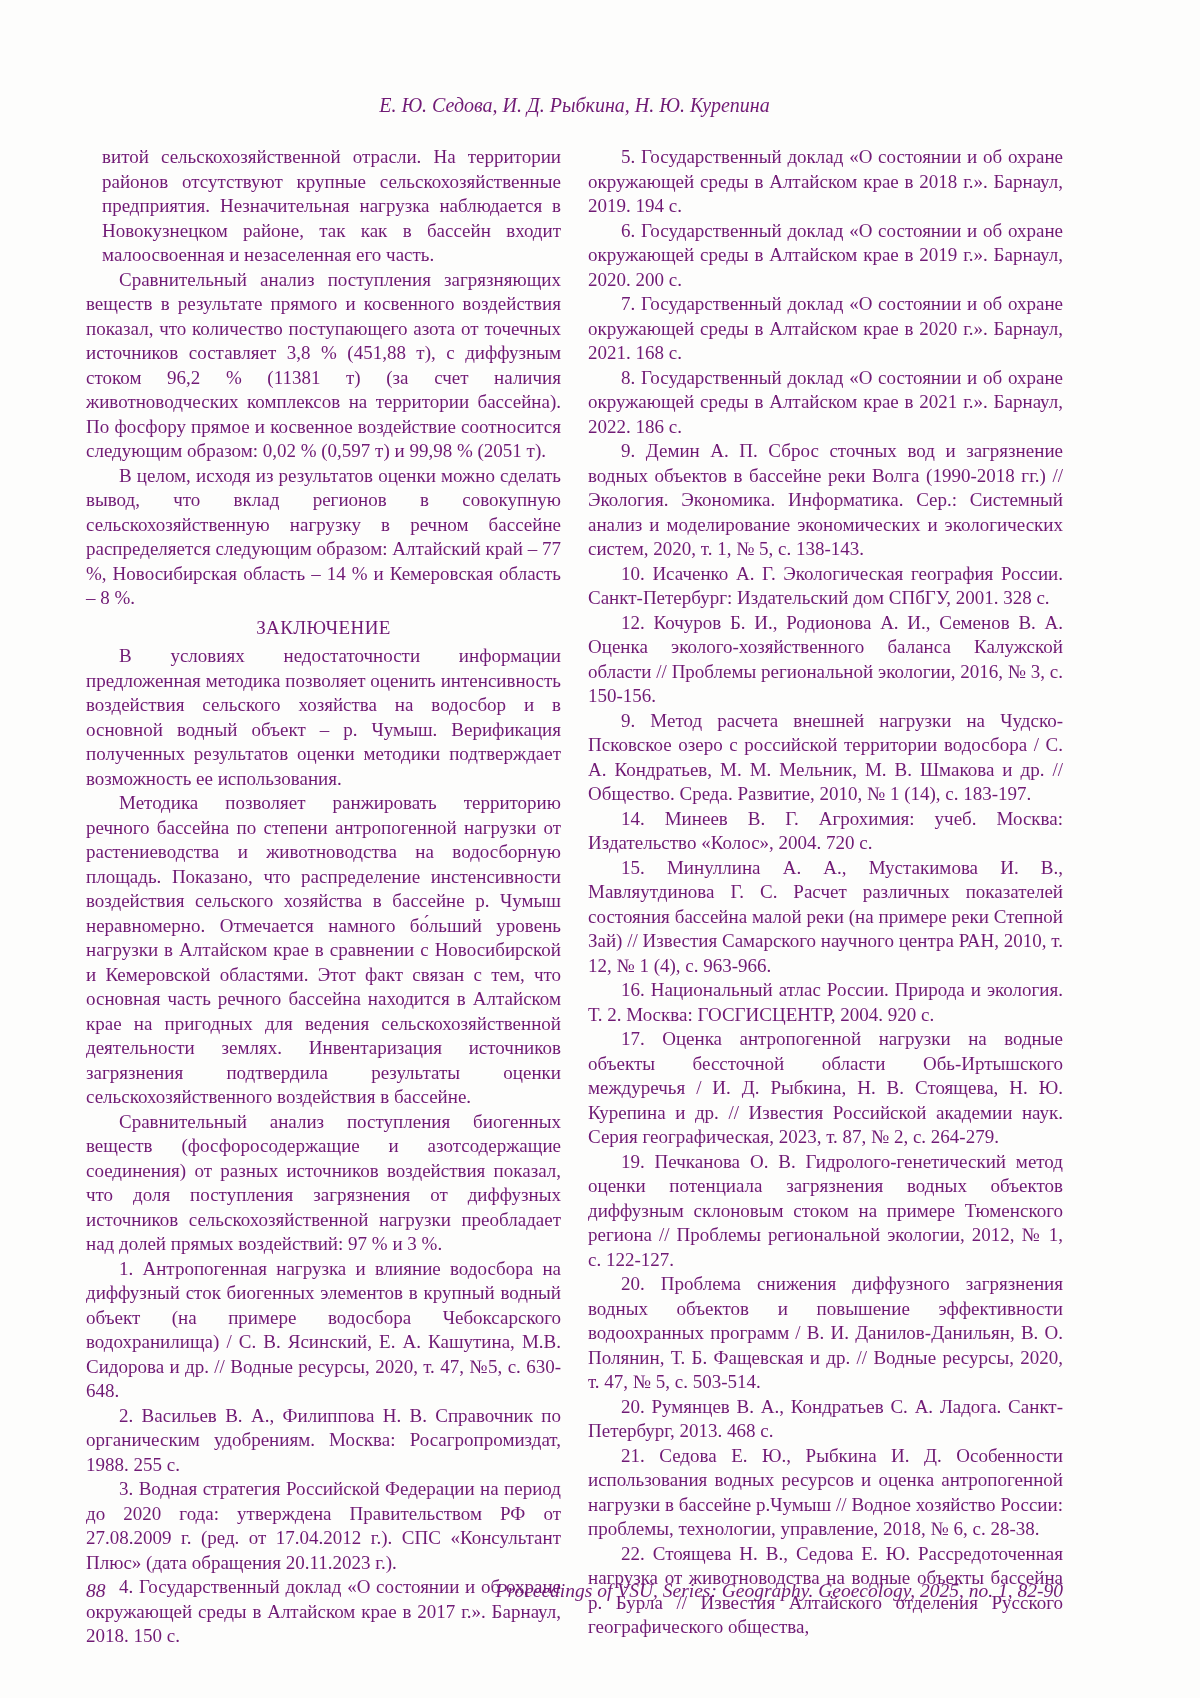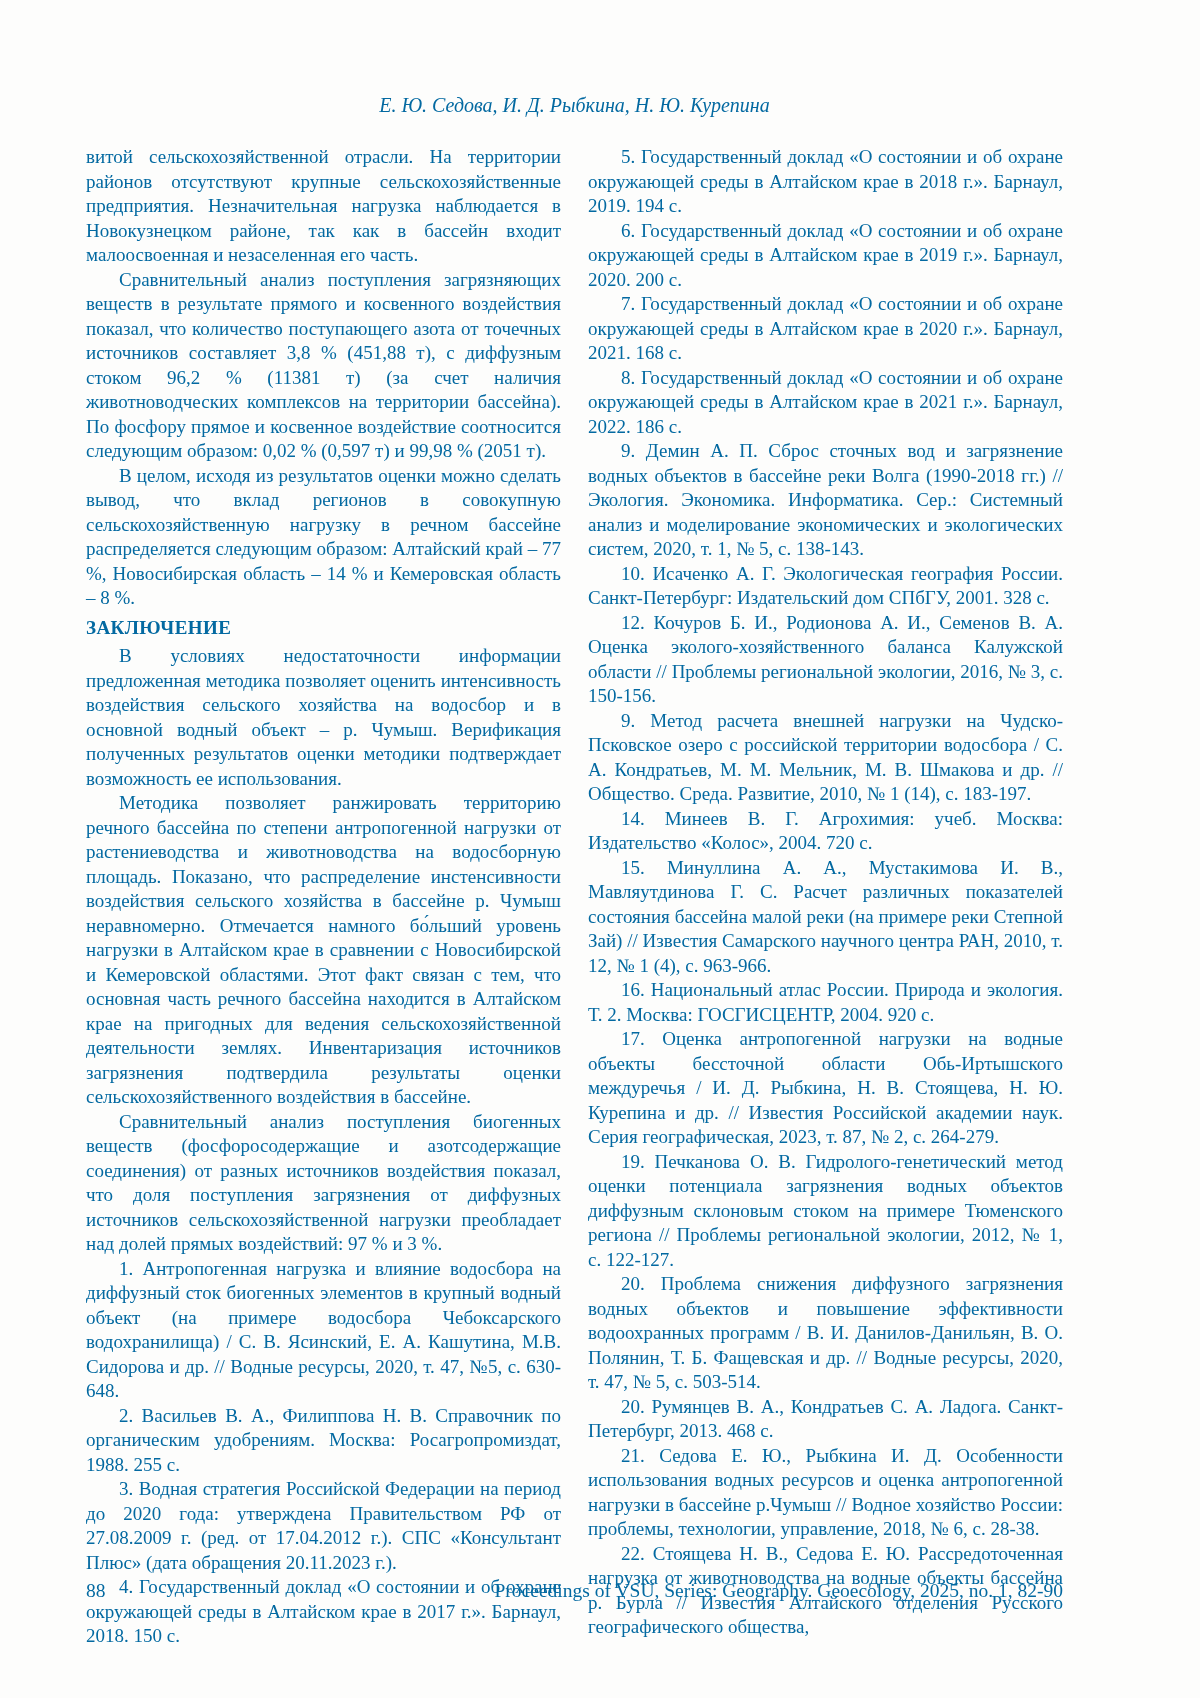--- a/index.html
+++ b/index.html
@@ -1,20 +1,20 @@
 <!DOCTYPE html>
 <html lang="ru"><head>
 <meta charset="utf-8">
 <style>
   html,body{margin:0;padding:0;background:#ffffff;}
   .page{
     position:relative;
     width:1200px;height:1698px;
     background:#fdfdfc;
-    color:#0369a1;
+    color:#701a75;
     font-family:"Liberation Serif", "DejaVu Serif", serif;
     box-sizing:border-box;
     padding:94px 137px 5px 86px;
     overflow:hidden;
   }
   .running-head{
     text-align:center;
     font-style:italic;
     font-size:20px;
     margin-bottom:28px;
@@ -22,36 +22,38 @@
   }
   .content{display:flex;gap:27px;}
   .column{
     flex:1;
     font-size:19px;
     line-height:24.5px;
     text-align:justify;
     hyphens:auto;
   }
   .para{margin:0;text-indent:33px;}
-  .no-indent{text-indent:0;}
+  .no-indent{text-indent:0;margin-left:16px;}
   .section-heading{
     font-size:19px;
-    font-weight:bold;
+    font-weight:normal;
+    text-align:center;
     text-indent:0;
     letter-spacing:0.4px;
     margin:5px 0 4px 0;
   }
   .it{}
   .footer{
     position:absolute;
     left:86px;right:137px;bottom:96px;
     display:flex;
     justify-content:space-between;
     align-items:baseline;
     font-size:19.5px;
+    font-style:italic;
   }
 </style>
 </head>
 <body>
 
 <div class="page">
 
   <div class="running-head">Е. Ю. Седова, И. Д. Рыбкина, Н. Ю. Курепина</div>
 
   <div class="content">

